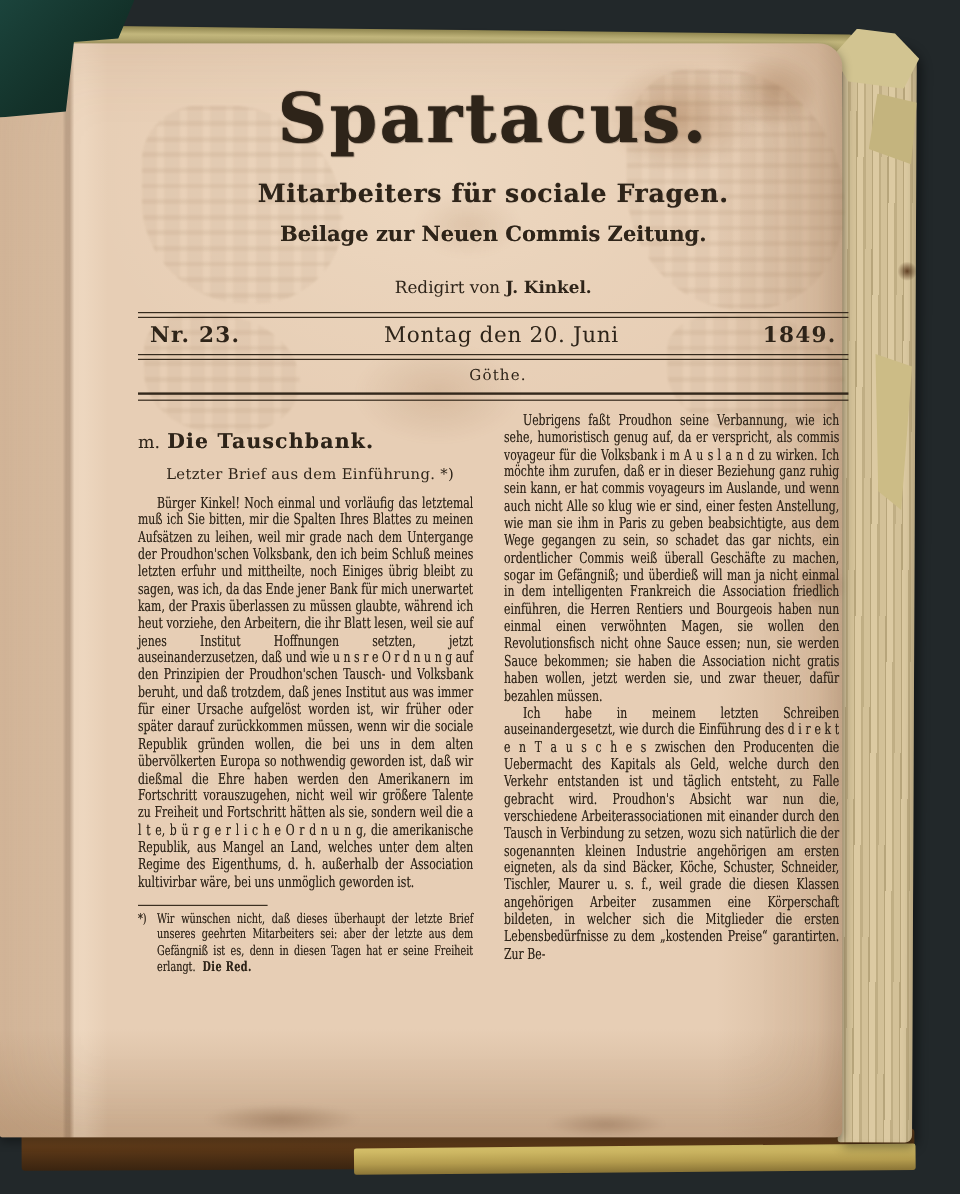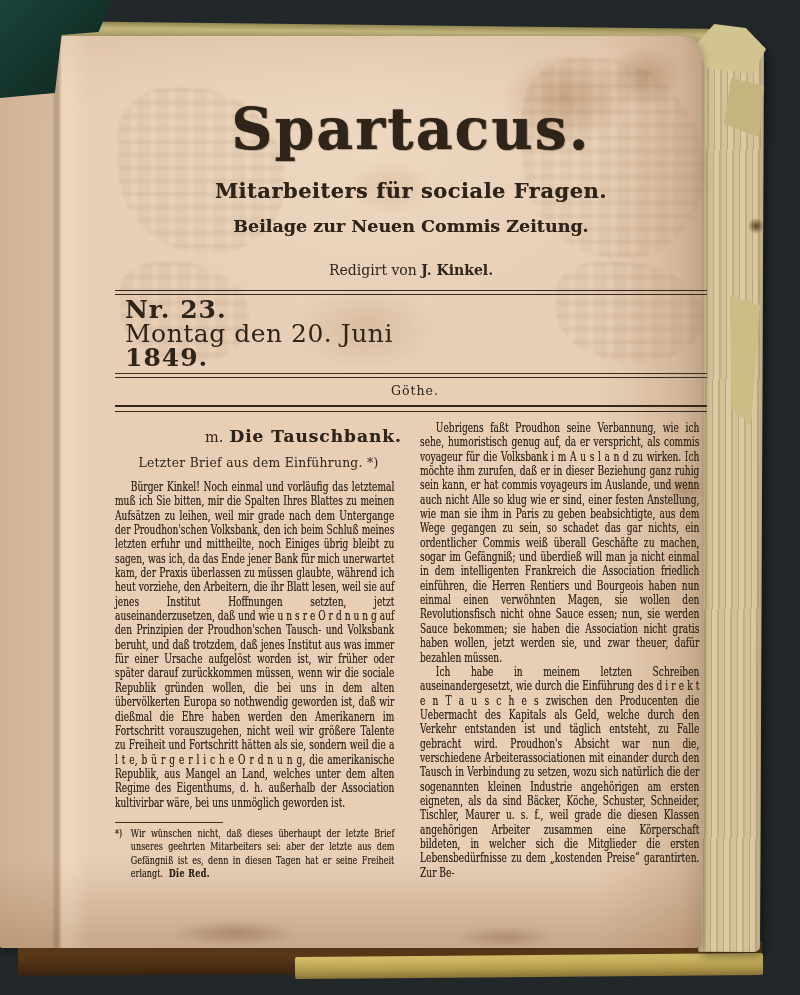--- a/index.html
+++ b/index.html
@@ -47,49 +47,49 @@
   .ghost{position:absolute;opacity:.55;filter:blur(1.1px);pointer-events:none;
     background:
       repeating-linear-gradient(90deg, rgba(125,92,58,.10) 0 13px, transparent 13px 19px),
       repeating-linear-gradient(180deg, rgba(125,92,58,.15) 0 4px, transparent 4px 13px);
     border-radius:30% 60% 45% 55%;}
 
   
   .stain{position:absolute;pointer-events:none;mix-blend-mode:multiply;filter:blur(2px);}
 
   
-  .content{position:absolute;left:115px;top:88px;width:592px;color:#2e2419;z-index:9;}
+  .content{position:absolute;left:115px;top:58px;width:592px;color:#2e2419;z-index:9;}
   .masthead-title{margin-top:10px;text-align:center;font-size:57px;line-height:62px;
     font-weight:bold;letter-spacing:2px;
     text-shadow:0 0 1px rgba(46,36,25,.85), 1px 1px 0 rgba(46,36,25,.25);}
   .masthead-subtitle{margin-top:18px;text-align:center;font-size:21px;font-weight:bold;
     letter-spacing:.5px;text-shadow:0 0 .6px rgba(46,36,25,.7);}
   .masthead-imprint{margin-top:13px;text-align:center;font-size:17.5px;font-weight:bold;
     text-shadow:0 0 .4px rgba(46,36,25,.55);}
   .masthead-editor{margin-top:26px;text-align:center;font-size:14px;}
   .masthead-editor .ed-name{font-weight:bold;}
 
   .rule-double{margin-top:12px;height:3px;border-top:1.6px solid #352a1d;border-bottom:1px solid #352a1d;}
-  .dateline{display:flex;align-items:baseline;
-    padding:3px 10px 2px 10px;font-size:25px;line-height:24px;flex-direction:column;}
+  .dateline{display:flex;justify-content:space-between;align-items:baseline;
+    padding:3px 10px 2px 10px;font-size:18px;line-height:24px;}
   .dateline .dl-issue,.dateline .dl-year{font-weight:bold;letter-spacing:1px;}
   .dateline .dl-date{letter-spacing:.5px;}
   .rule-double.below{margin-top:1px;}
 
   .motto{margin:11px 0 0 135px;width:330px;font-size:12px;line-height:15px;}
   .motto-attrib{margin:5px 0 0 135px;width:330px;text-align:center;font-size:12.5px;letter-spacing:1px;}
   .rule-heavy{margin-top:7px;height:4px;border-top:2.6px solid #33281c;border-bottom:1px solid #33281c;}
 
   .columns{display:flex;margin-top:4px;}
   .col{width:287px;}
   .col-divider{width:1px;background:#3b2f21;margin:4px 4px 0 4px;}
   .col-left{padding-right:5px;}
   .col-right{padding-left:5px;}
 
-  .art-heading{margin-top:10px;text-align:right;font-size:17px;line-height:20px;}
+  .art-heading{margin-top:20px;text-align:left;font-size:17px;line-height:20px;}
   .art-heading .hn{font-size:14.5px;font-weight:normal;margin-right:6px;}
   .art-heading .ht{font-weight:bold;letter-spacing:1px;text-shadow:0 0 .5px rgba(46,36,25,.6);}
   .art-subheading{margin-top:9px;text-align:center;font-size:12.3px;letter-spacing:.3px;}
 
   .cond{transform:scaleX(0.72);transform-origin:0 0;width:388px;}
   p.body-par{margin:0;font-size:12.6px;line-height:14.35px;text-align:justify;
     text-indent:22px;text-shadow:0 0 .4px rgba(46,36,25,.5);}
   .col-left .cond{margin-top:10px;}
   .col-right .cond{margin-top:5px;}
   p.body-par + p.body-par{margin-top:0;}

